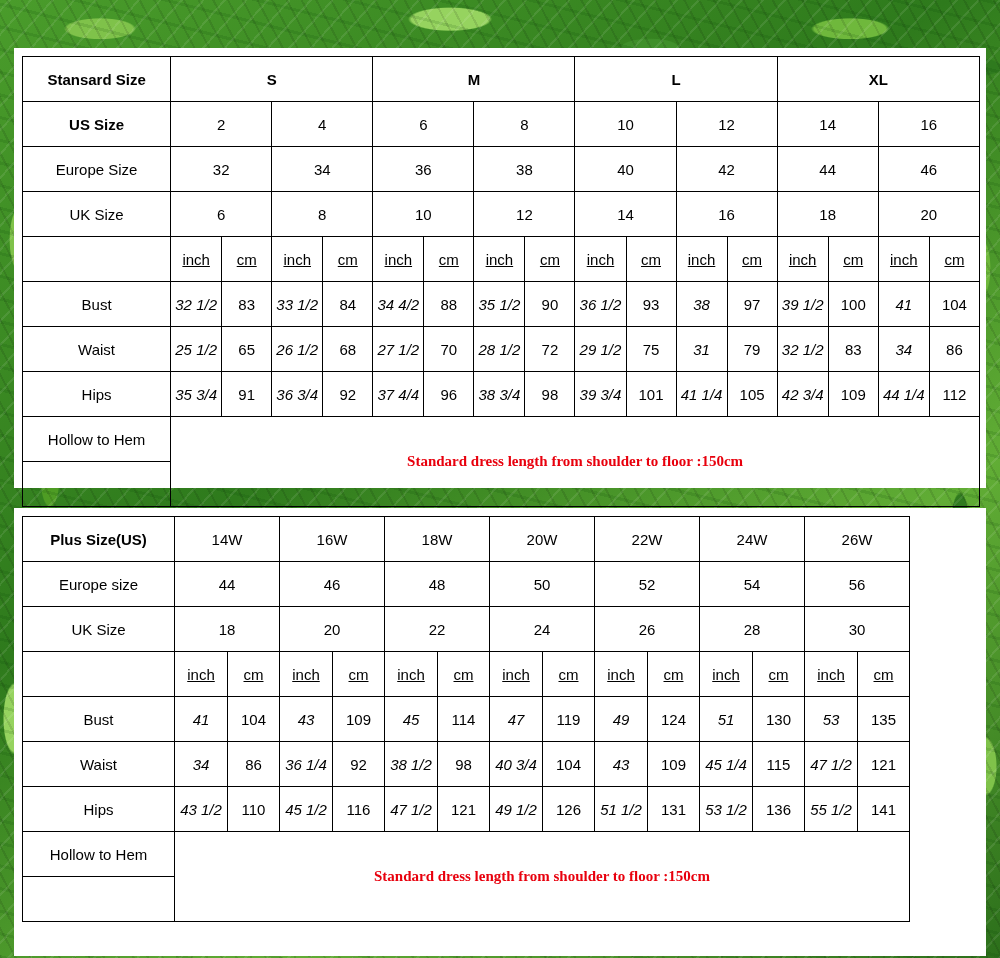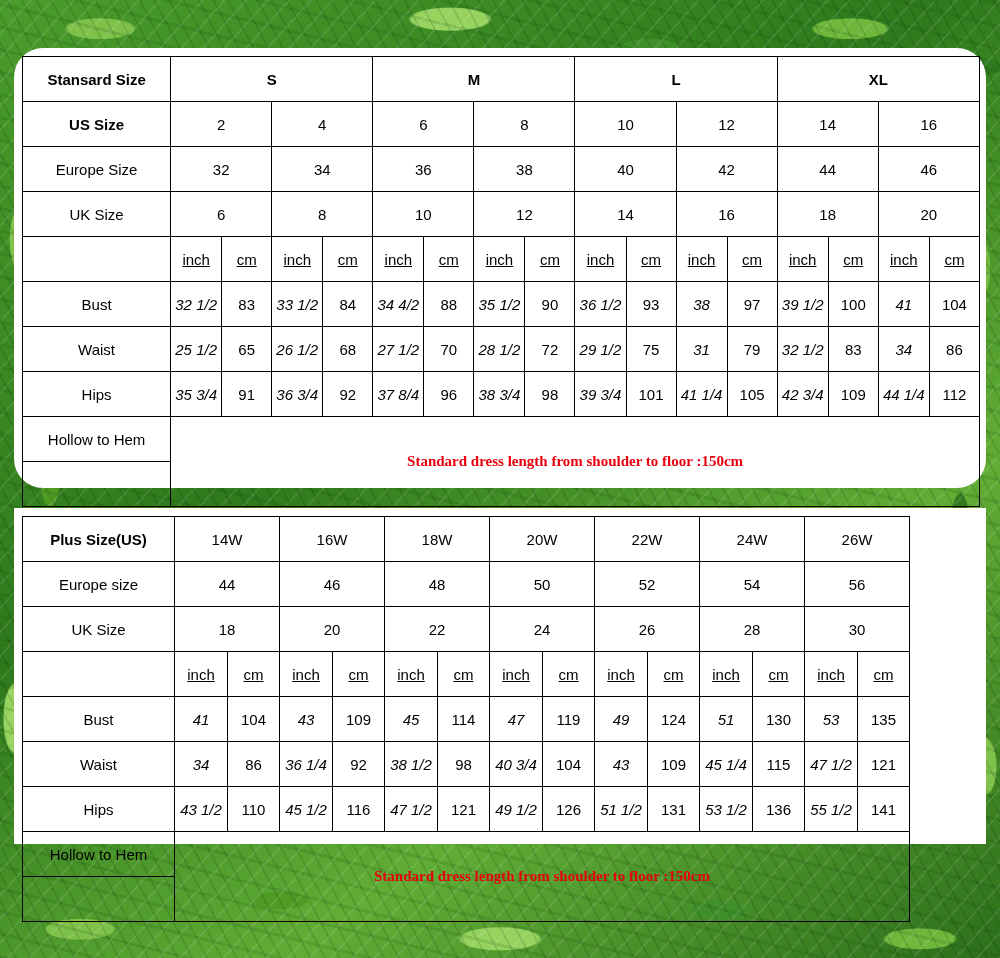--- a/index.html
+++ b/index.html
@@ -53,27 +53,26 @@
   .sheet {
     position: absolute;
     background: #ffffff;
     box-sizing: border-box;
   }
   #sheet-standard {
     left: 14px;
     top: 48px;
     width: 972px;
     height: 440px;
-    border-radius: 29px;
   }
   #sheet-plus {
     left: 14px;
     top: 508px;
     width: 972px;
-    height: 336px;
+    height: 448px;
   }
 
   table.size-table {
     border-collapse: collapse;
     table-layout: fixed;
     font-family: "Liberation Sans", sans-serif;
     color: #000;
   }
   table.size-table td {
     border: 1px solid #000;
@@ -254,21 +253,21 @@
         <td class="val-in">34</td>
         <td>86</td>
       </tr>
 
       <tr>
         <td class="rowlabel">Hips</td>
         <td class="val-in">35 3/4</td>
         <td>91</td>
         <td class="val-in">36 3/4</td>
         <td>92</td>
-        <td class="val-in">37 8/4</td>
+        <td class="val-in">37 4/4</td>
         <td>96</td>
         <td class="val-in">38 3/4</td>
         <td>98</td>
         <td class="val-in">39 3/4</td>
         <td>101</td>
         <td class="val-in">41 1/4</td>
         <td>105</td>
         <td class="val-in">42 3/4</td>
         <td>109</td>
         <td class="val-in">44 1/4</td>

